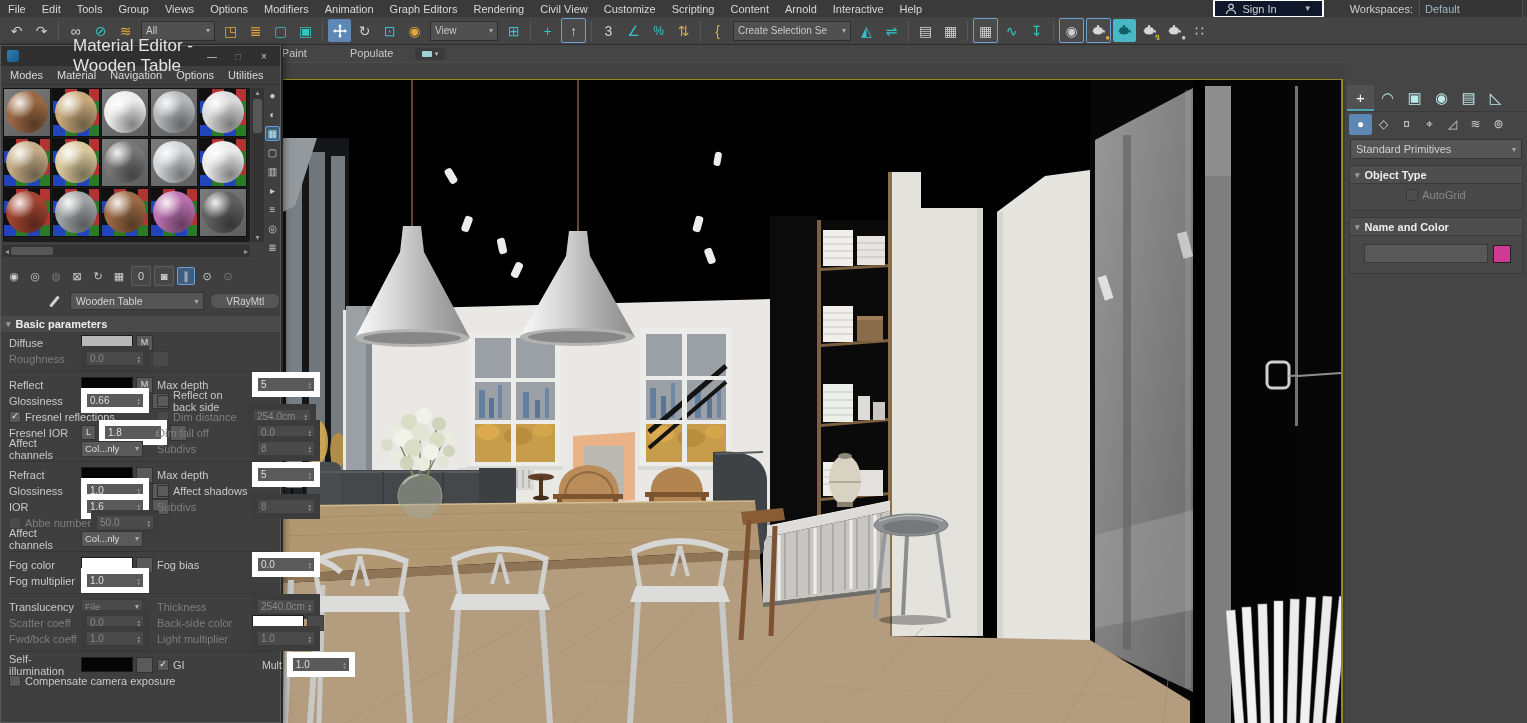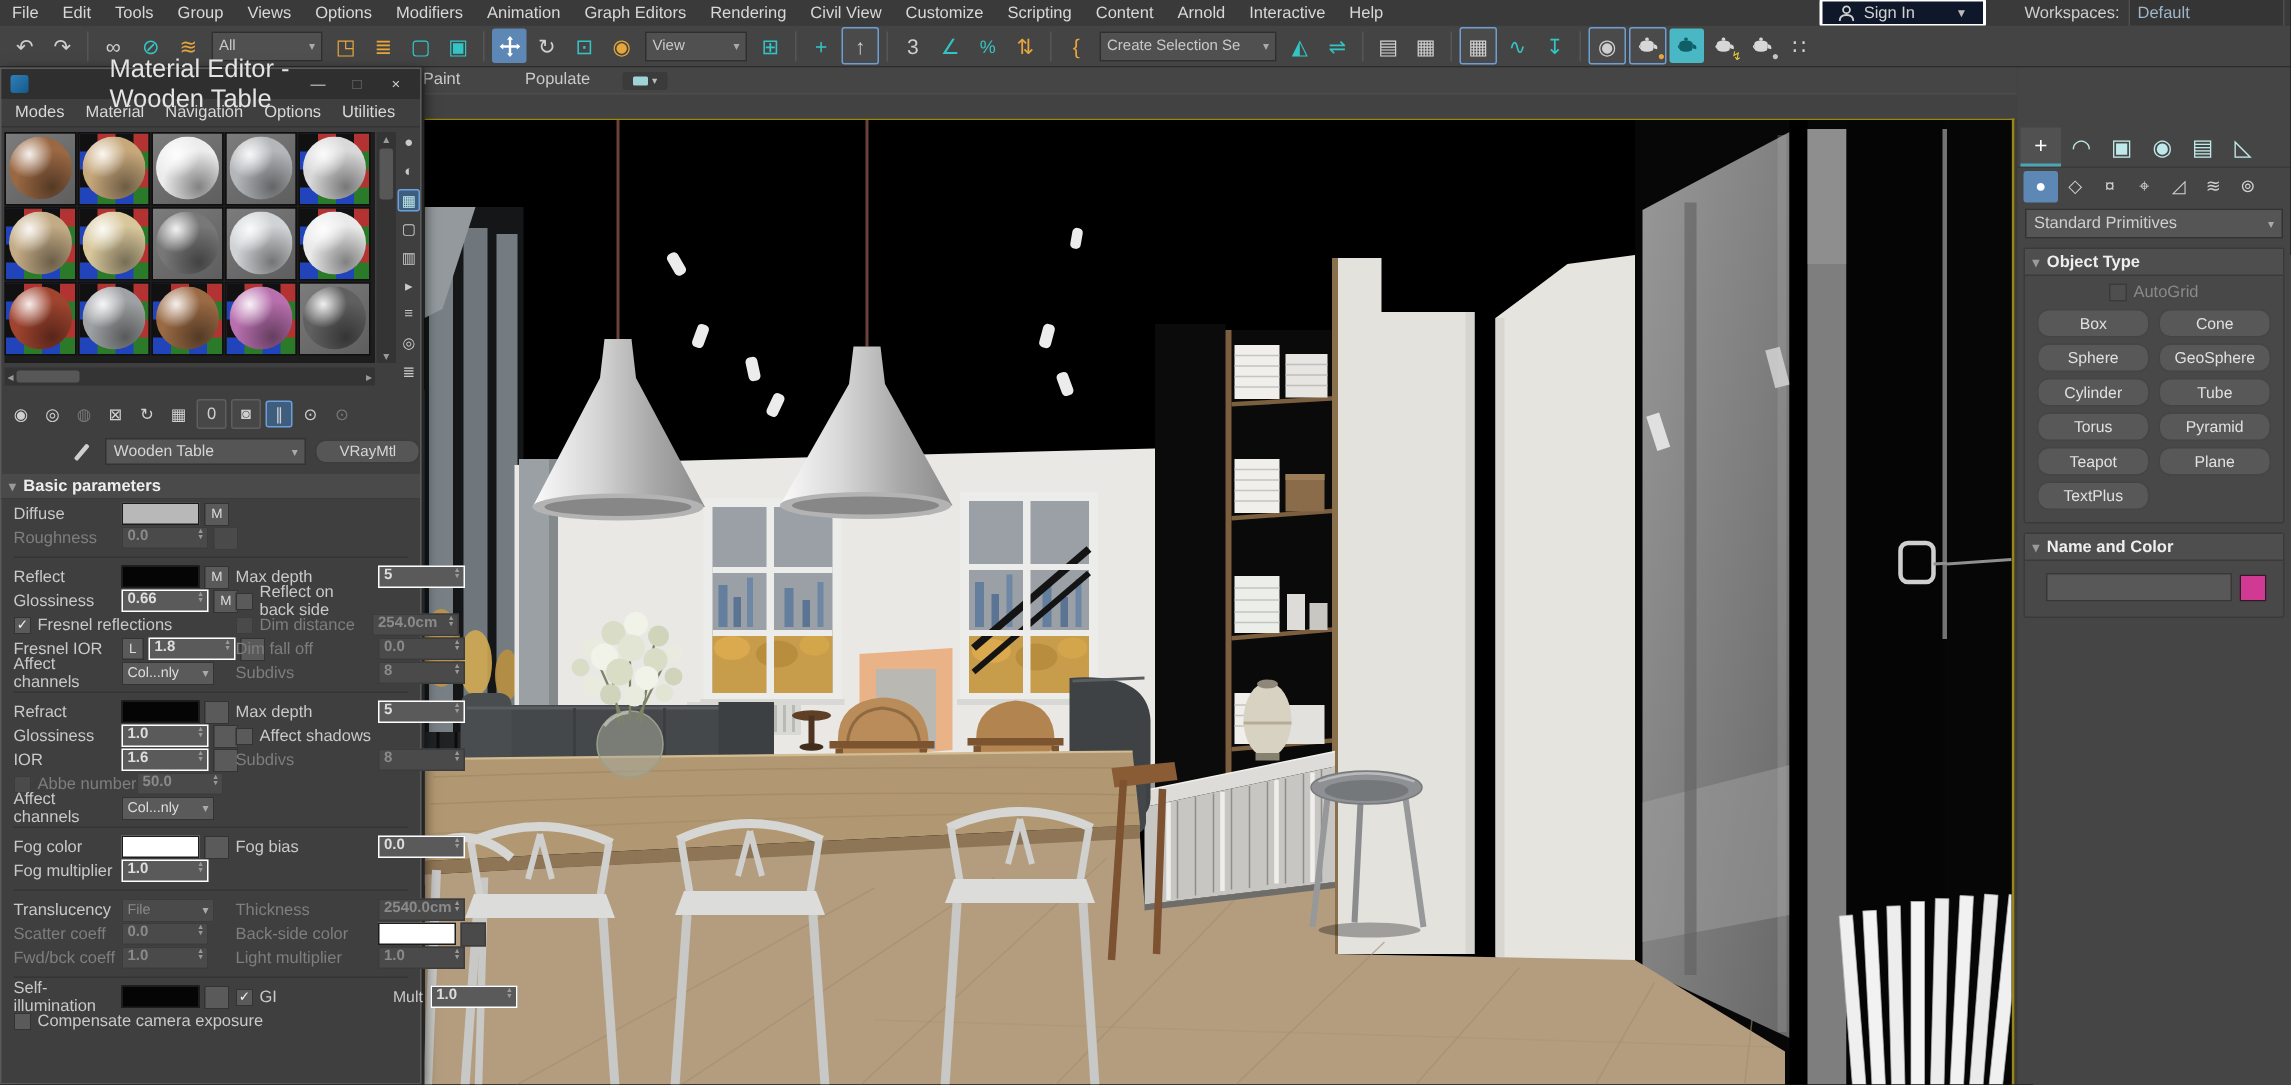--- a/index.html
+++ b/index.html
@@ -115,22 +115,22 @@
   .prow{display:flex;align-items:center;height:15px;margin:1px 6px 1px 8px;}
   .psep{height:1px;background:#353535;margin:5px 8px 5px 8px;}
   .cell{display:flex;align-items:center;}
   .cell-l{width:148px;flex:none;}
   .cell-r{flex:1;}
   .plabel{width:72px;color:#c9c9c9;font-size:11px;flex:none;}
   .cell-r .plabel{width:95px;}
   .plabel.auto{width:auto;flex:none;}
   .cell-l.haschk .plabel{width:auto;}
   .cell-r.haschk .plabel{width:75px;}
-  .spinbox{width:50px;height:13px;background:#5a5a5a;border:1px solid #ffffff;color:#ddd;font-size:10px;
-           display:flex;padding:0 3px;flex:none;font-weight:bold;}
+  .spinbox{width:50px;height:13px;background:#5a5a5a;border:6px solid #ffffff;color:#ddd;font-size:10px;
+           display:flex;align-items:center;padding:0 3px;flex:none;}
   .sp-ar{margin-left:auto;display:flex;flex-direction:column;font-size:5px;line-height:4px;color:#999;}
   .cswatch{width:50px;height:13px;border:1px solid #1c1c1c;flex:none;}
   .mapbtn{width:15px;height:14px;margin-left:3px;background:#5a5a5a;border:1px solid #333;color:#ddd;
           font-size:9px;line-height:13px;text-align:center;flex:none;}
   .lbtn{width:13px;height:13px;margin-right:3px;background:#5a5a5a;border:1px solid #333;color:#ddd;
         font-size:9px;line-height:12px;text-align:center;flex:none;}
   .pchk{width:10px;height:10px;background:#5a5a5a;border:1px solid #333;margin-right:4px;color:#f2f2f2;
         font-size:9px;line-height:9px;text-align:center;flex:none;}
   .pdd{width:54px;height:14px;background:#5a5a5a;border:1px solid #333;color:#ddd;font-size:9.5px;
        display:flex;align-items:center;padding:0 3px;flex:none;}
@@ -642,33 +642,20 @@
     </div>
     <div class="rollout" id="ro-objtype">
       <div class="ro-head">
         <span class="ro-arrow">▾</span>
         <span>Object Type</span>
       </div>
       <div class="autogrid">
         <span class="cbx"></span>
         <span class="glabel">AutoGrid</span>
       </div>
-      <div id="objbuttons">
-          <div class="objbtn">Box</div>
-          <div class="objbtn">Cone</div>
-          <div class="objbtn">Sphere</div>
-          <div class="objbtn">GeoSphere</div>
-          <div class="objbtn">Cylinder</div>
-          <div class="objbtn">Tube</div>
-          <div class="objbtn">Torus</div>
-          <div class="objbtn">Pyramid</div>
-          <div class="objbtn">Teapot</div>
-          <div class="objbtn">Plane</div>
-          <div class="objbtn">TextPlus</div>
-        </div>
     </div>
     <div class="rollout" id="ro-namecolor">
       <div class="ro-head">
         <span class="ro-arrow">▾</span>
         <span>Name and Color</span>
       </div>
       <div class="nc-row">
         <input class="nc-input" style="">
         <span class="nc-color" id="nc-color" style="background: rgb(209, 58, 147);"></span>
       </div>

